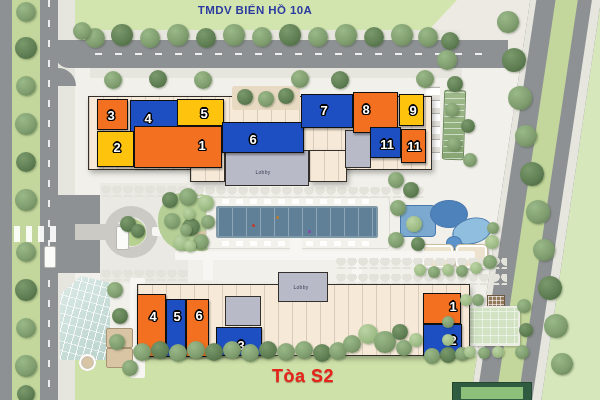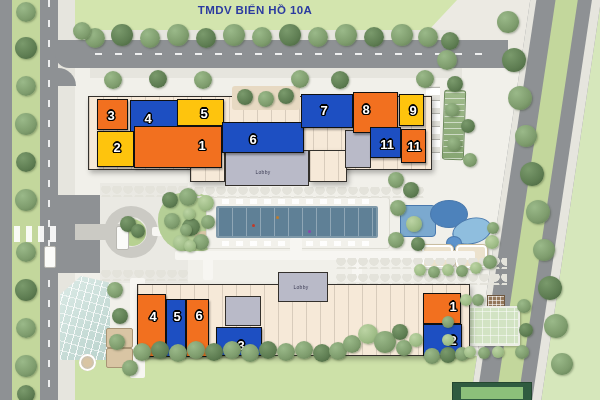--- a/index.html
+++ b/index.html
@@ -327,14 +327,15 @@
       <span class="tree tm" style="left: 517px; top: 299px; width: 14px; height: 14px;"></span>
       <span class="tree td" style="left: 519px; top: 323px; width: 14px; height: 14px;"></span>
       <span class="tree tm" style="left: 515px; top: 345px; width: 14px; height: 14px;"></span>
       <span class="tree tl" style="left: 464px; top: 346px; width: 12px; height: 12px;"></span>
       <span class="tree tm" style="left: 478px; top: 347px; width: 12px; height: 12px;"></span>
       <span class="tree tl" style="left: 492px; top: 346px; width: 12px; height: 12px;"></span>
       <span class="tree tm" style="left: 442px; top: 316px; width: 12px; height: 12px;"></span>
       <span class="tree tl" style="left: 442px; top: 334px; width: 12px; height: 12px;"></span>
     </div>
 
+  <div class="towerlabel" id="tower-s2-label" style="left: 258px; top: 366px; width: 90px; color: rgb(229, 35, 27);">Tòa S2</div>
 
 </div>
 
 </body></html>

